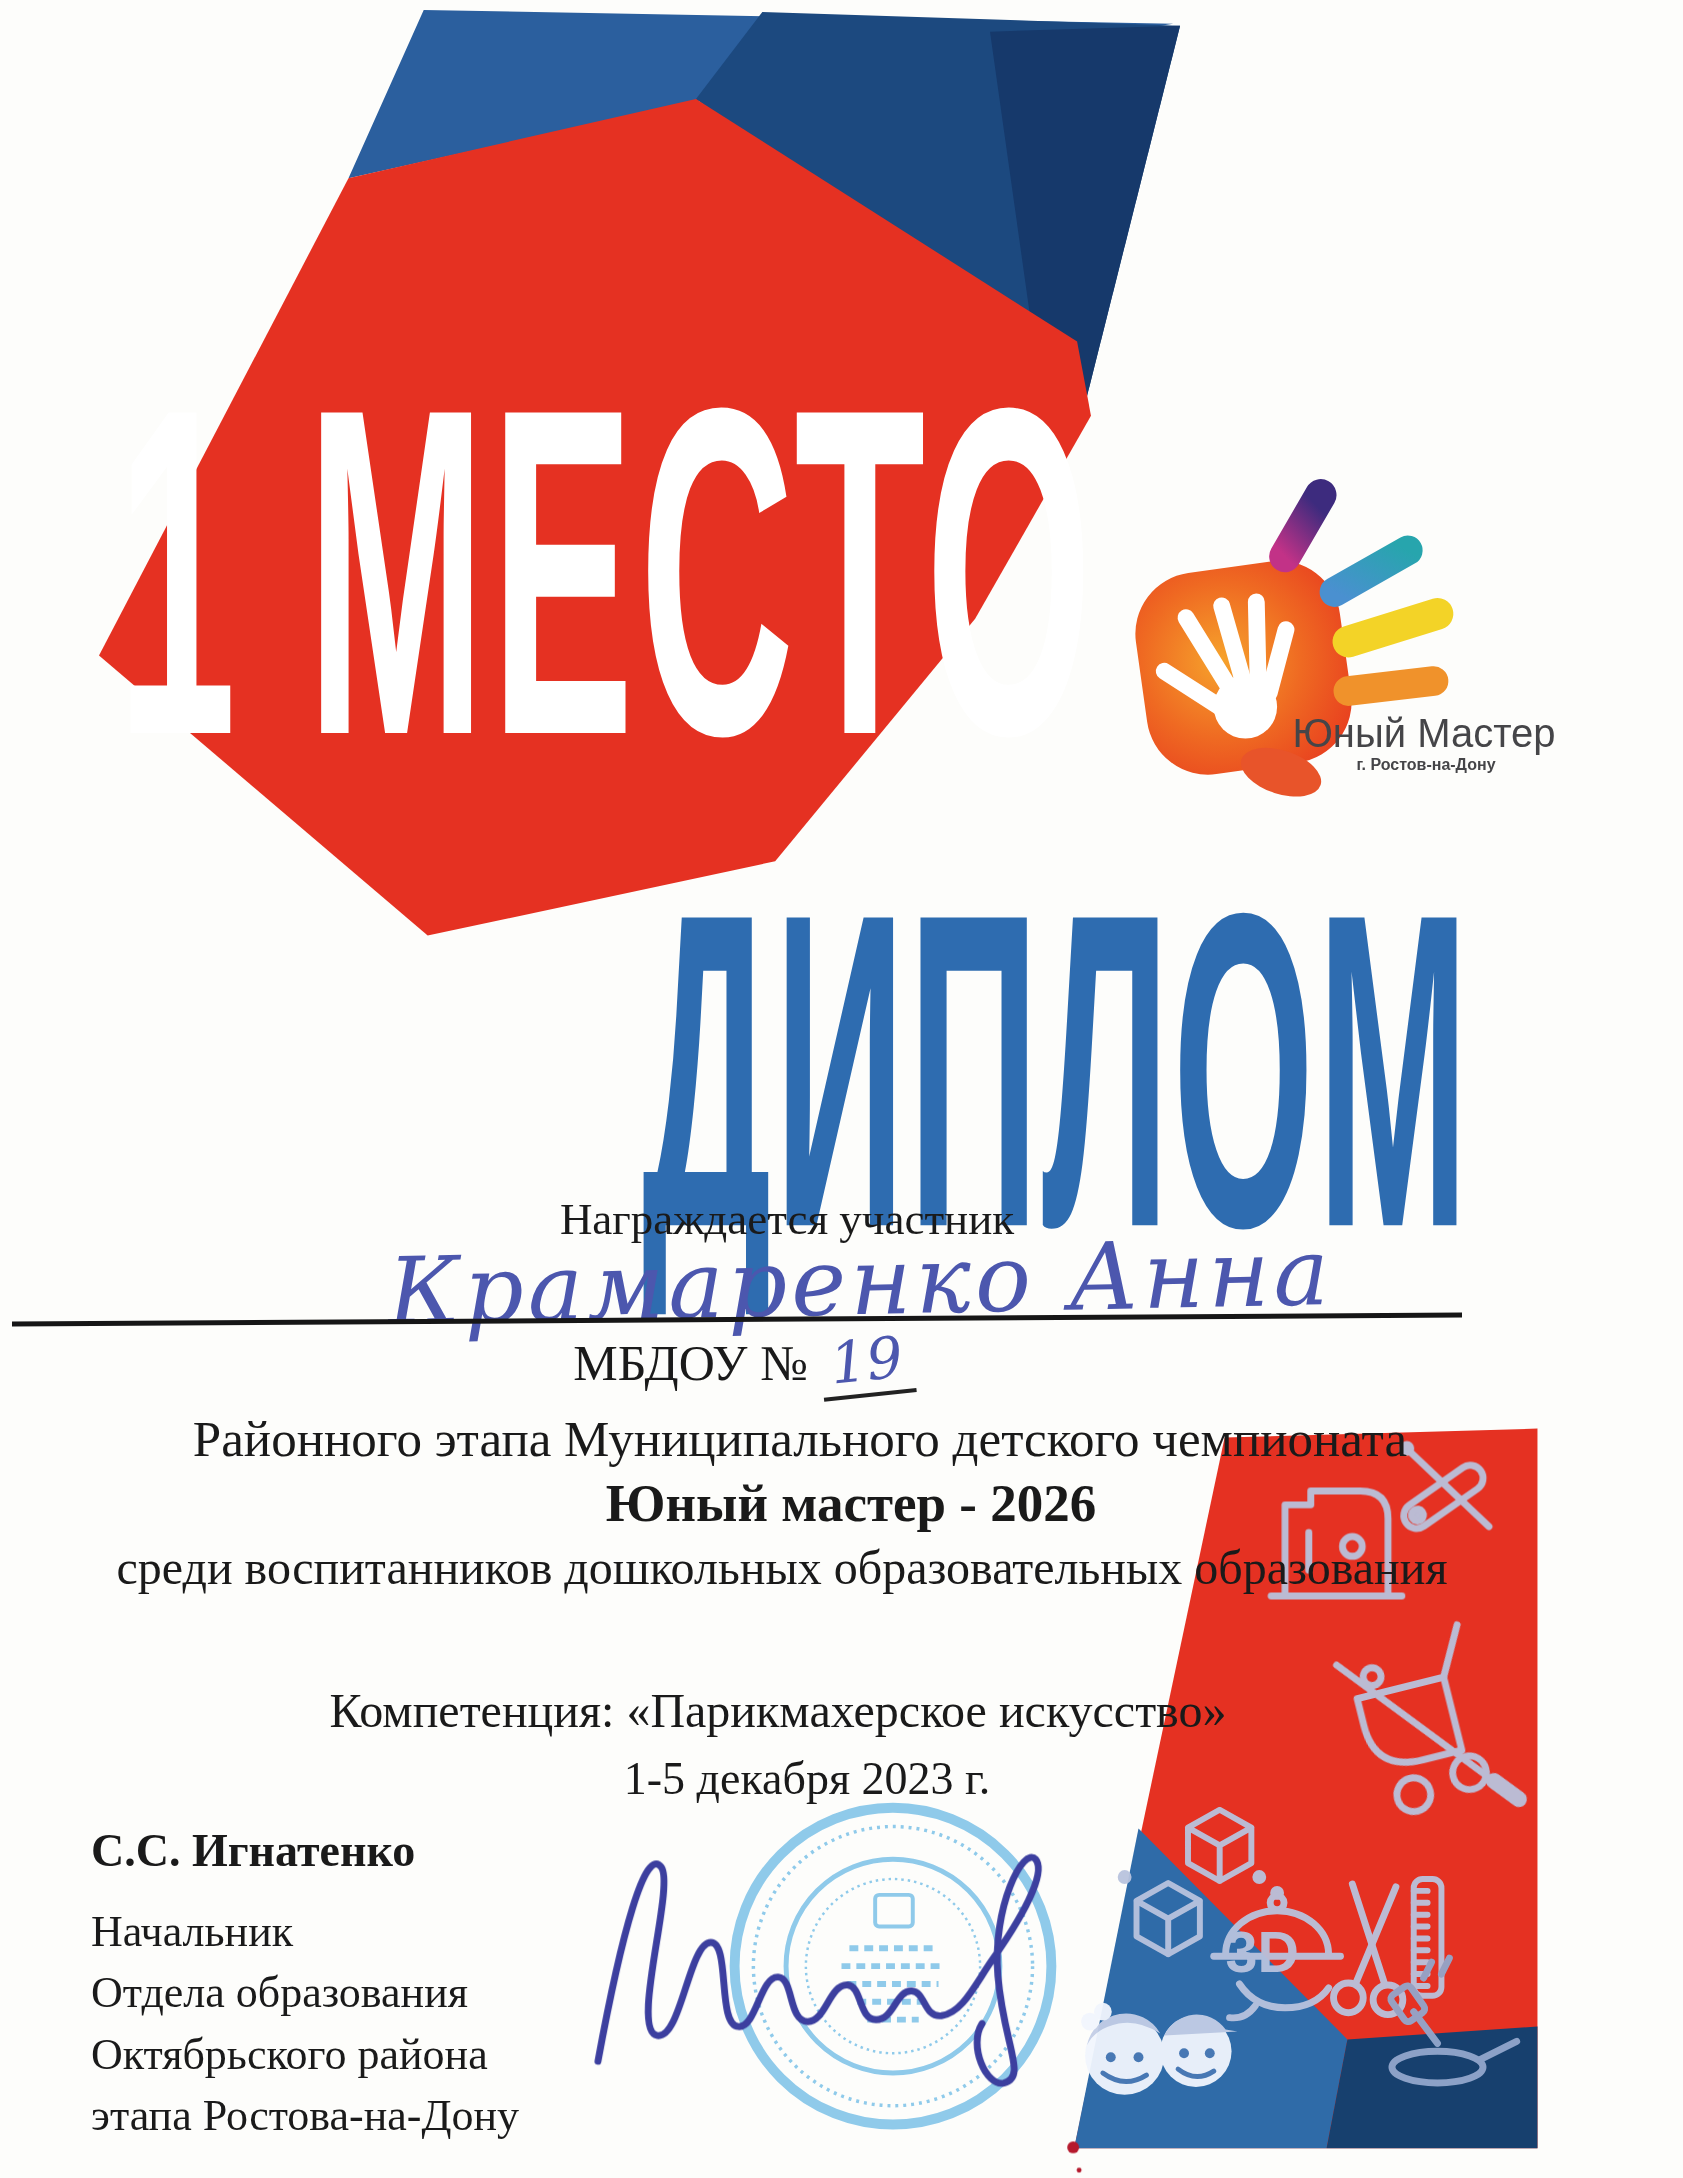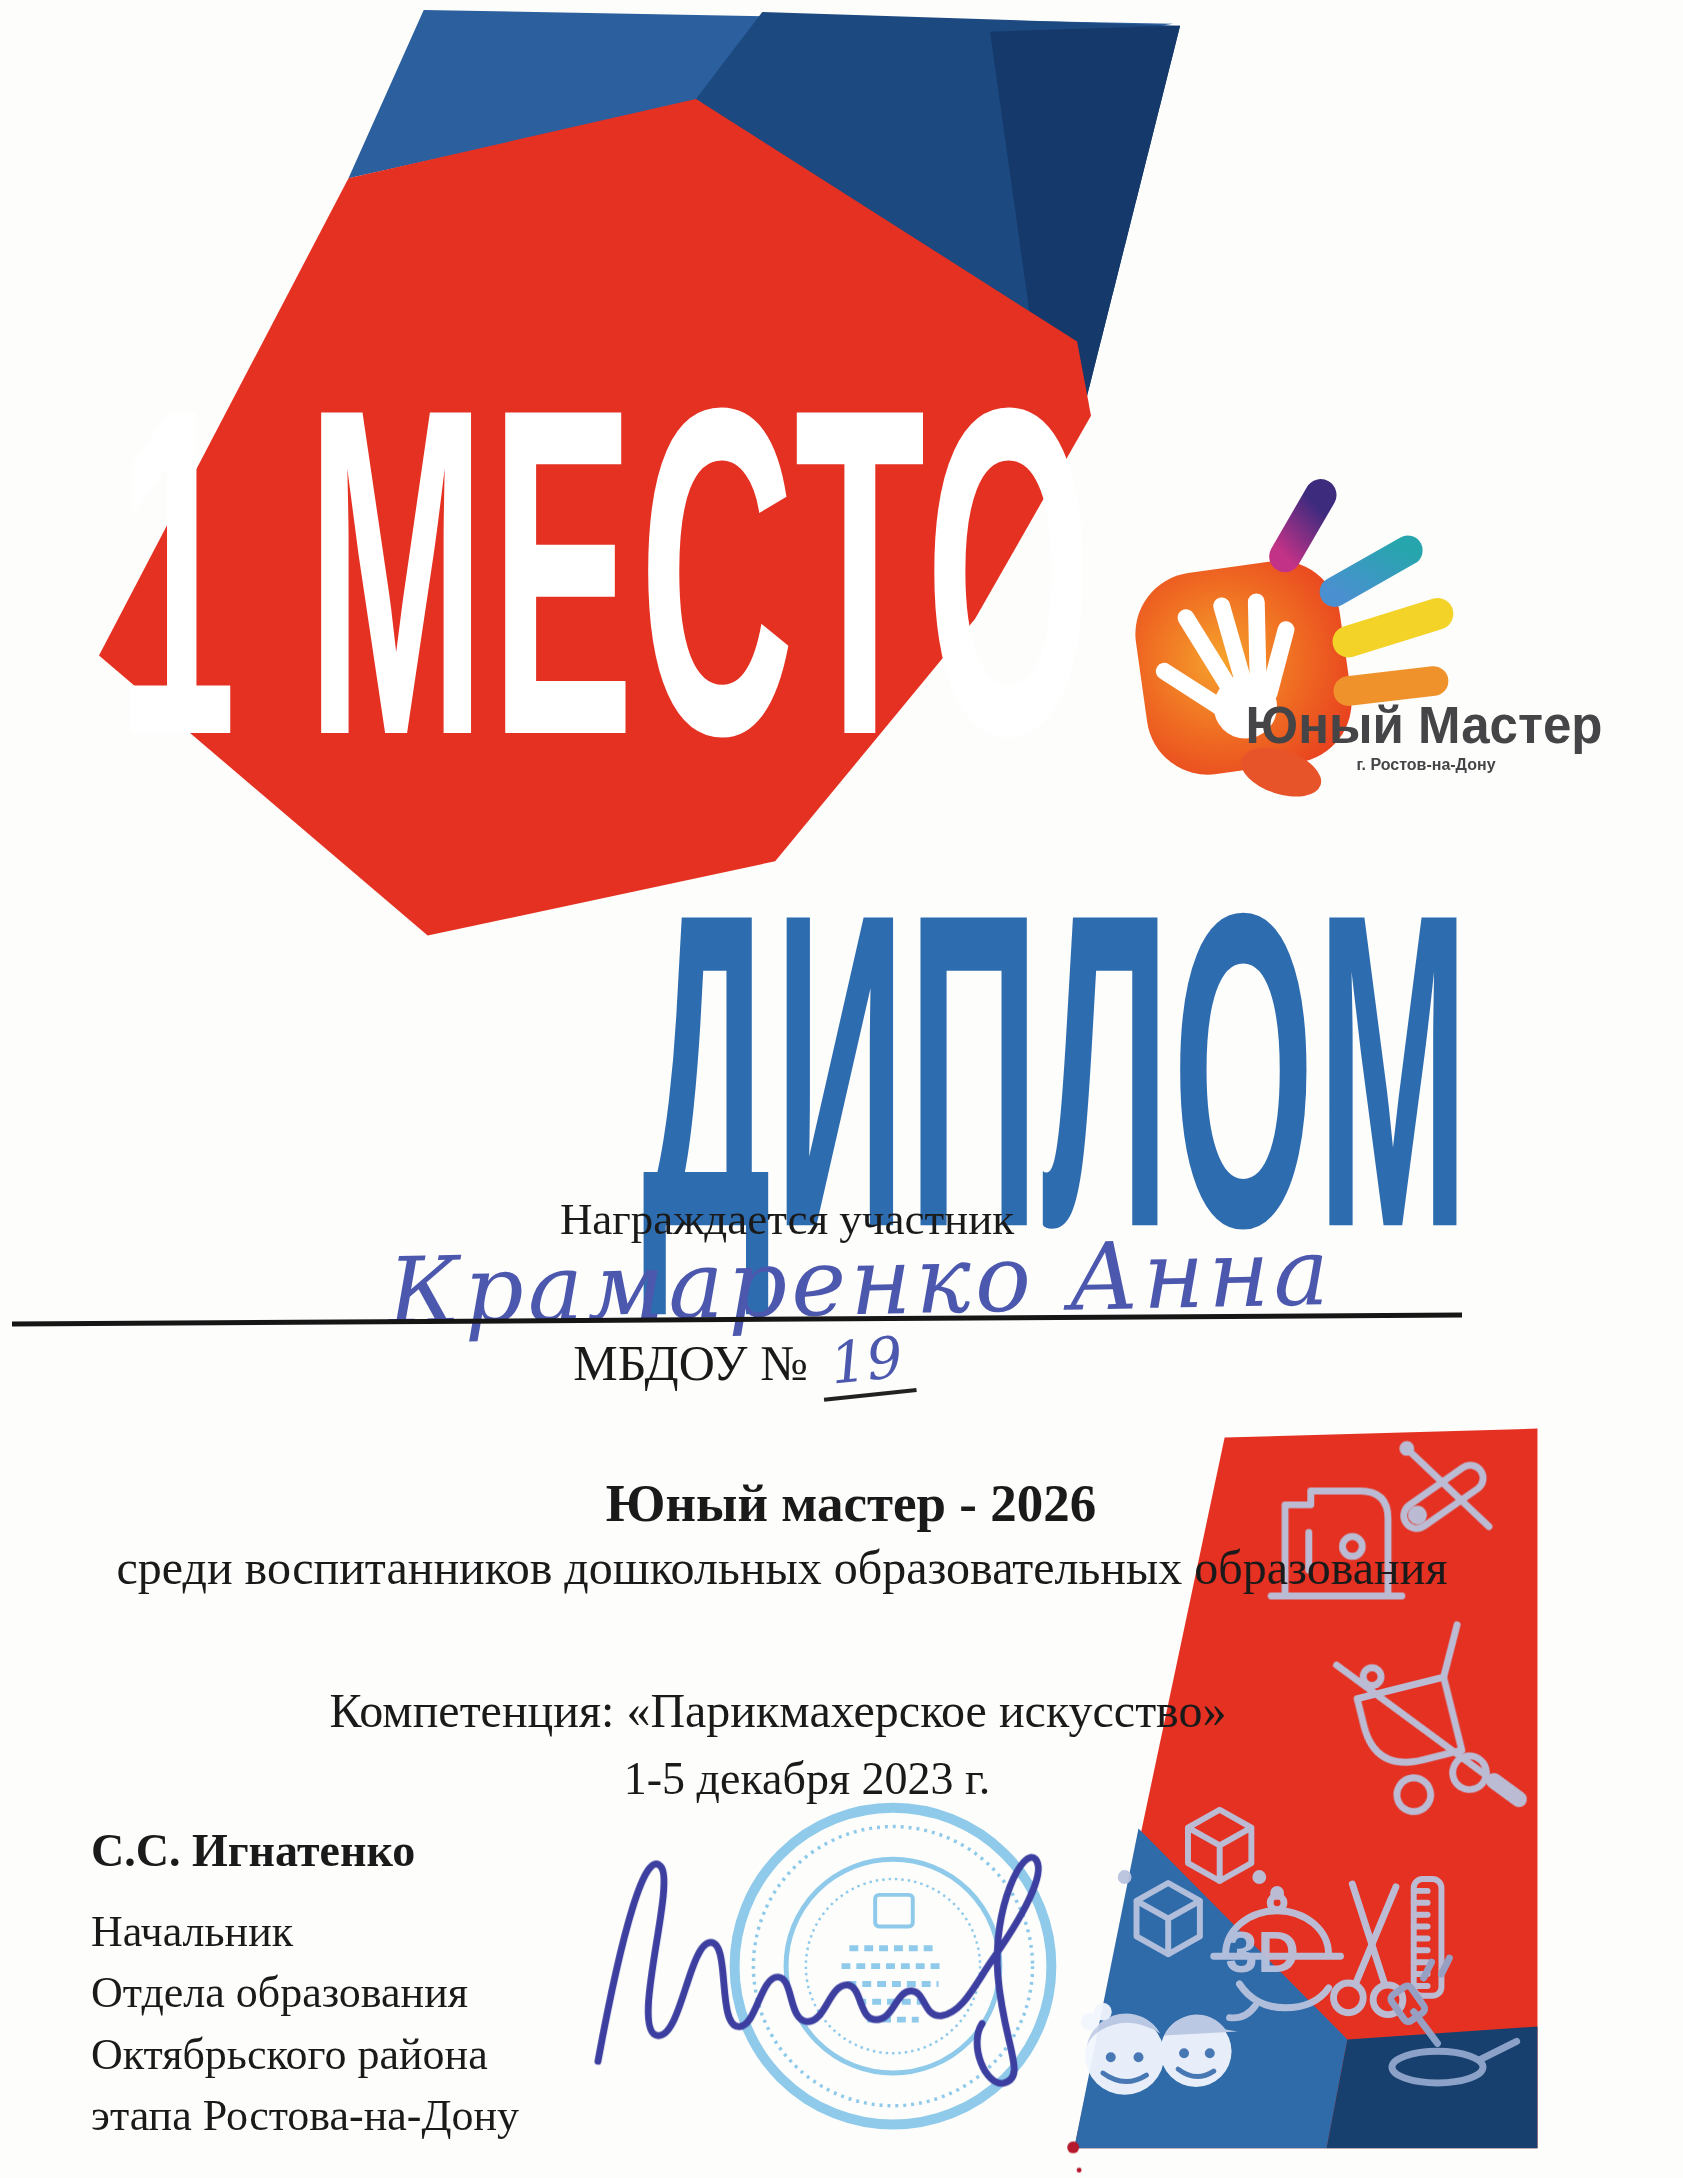--- a/index.html
+++ b/index.html
@@ -19,21 +19,21 @@
   #school-number{display:inline-block;font-family:"DejaVu Serif",serif;font-style:italic;color:#4c57ae;
       font-size:57px;padding:0 10px;border-bottom:4px solid #222;transform:rotate(-6deg);}
   #stage-line{left:800px;top:1410px;font-size:51px;}
   #event-name{left:851px;top:1473px;font-size:53px;font-weight:bold;}
   #audience-line{left:782px;top:1540px;font-size:48px;}
   #region-line{left:775px;top:1612px;font-size:48px;}
   #competition-line{left:778px;top:1683px;font-size:48px;}
   #event-date{left:807px;top:1752px;font-size:46px;}
   #signer-name{left:91px;top:1824px;font-size:46px;font-weight:bold;}
   .signer-title{left:91px;font-size:44px;}
-  #logo-title{left:1424px;top:696px;font-size:51px;font-weight:bold;color:#454548;
+  #logo-title{left:1424px;top:711px;font-size:40px;font-weight:normal;color:#454548;
       font-family:"Liberation Sans",sans-serif;}
   #logo-subtitle{left:1426px;top:756px;font-size:16px;font-weight:bold;color:#454548;
       font-family:"Liberation Sans",sans-serif;}
   svg text{font-family:"Liberation Sans",sans-serif;font-weight:bold;}
 </style>
 </head>
 <body>
 
 <div class="page">
 
@@ -203,20 +203,21 @@
 
   <div class="t ctr" id="awarded-to">Награждается участник</div>
   <div class="t" id="participant-name">Крамаренко Анна</div>
   <div id="separator-line"></div>
 
   <div class="t ctr" id="school-line">
     <span>МБДОУ №</span>
     <span id="school-number">19</span>
   </div>
 
+  <div class="t ctr" id="stage-line">Районного этапа Муниципального детского чемпионата</div>
   <div class="t ctr" id="event-name">Юный мастер - 2026</div>
   <div class="t ctr" id="audience-line">среди воспитанников дошкольных образовательных образования</div>
   <div class="t ctr" id="competition-line">Компетенция: «Парикмахерское искусство»</div>
   <div class="t ctr" id="event-date">1-5 декабря 2023 г.</div>
 
   <div class="t" id="signer-name">С.С. Игнатенко</div>
   <div class="t signer-title" style="top:1906px">Начальник</div>
   <div class="t signer-title" style="top:1967px">Отдела образования</div>
   <div class="t signer-title" style="top:2029px">Октябрьского района</div>
   <div class="t signer-title" style="top:2090px">этапа Ростова-на-Дону</div>

